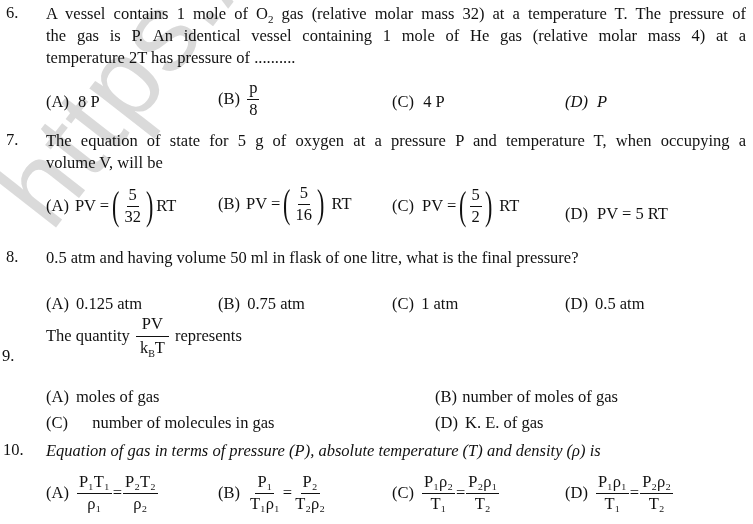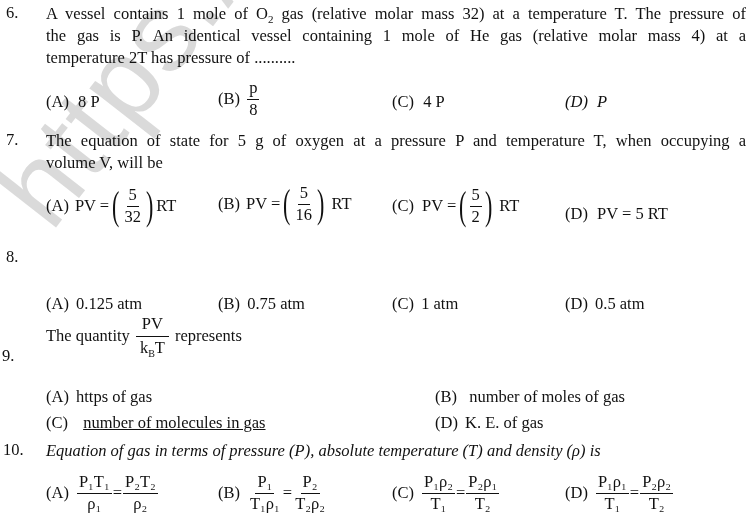--- a/index.html
+++ b/index.html
@@ -135,20 +135,21 @@
     </div>
     <div class="abs" style="left:565px; top:204px;">
       <span>(D)</span>
       <span style="margin-left:5px;">PV = 5 RT</span>
     </div>
   </div>
 
   <div>
     <span class="abs qnum" style="top:247px;">8.</span>
     <div class="qtext" style="top:247px;">
+      <span class="line last">0.5 atm and having volume 50 ml in flask of one litre, what is the final pressure?</span>
     </div>
     <div class="abs" style="left:46px; top:294px;">
       <span>(A)</span>
       <span style="margin-left:3px;">0.125 atm</span>
     </div>
     <div class="abs" style="left:218px; top:294px;">
       <span>(B)</span>
       <span style="margin-left:3px;">0.75 atm</span>
     </div>
     <div class="abs" style="left:392px; top:294px;">
@@ -166,29 +167,29 @@
     <div class="abs eq" style="left:46px; top:316px;">
       <span>The quantity</span>
       <span class="frac" style="margin:0 6px;">
         <span class="num" style="padding:0 6px 3px 6px;">PV</span>
         <span class="den" style="padding:3px 4px 0 4px;"><span>k</span><sub style="font-size:10px;">B</sub><span>T</span></span>
       </span>
       <span>represents</span>
     </div>
     <div class="abs" style="left:46px; top:387px;">
       <span>(A)</span>
-      <span style="margin-left:3px;">https of gas</span>
+      <span style="margin-left:3px;">moles of gas</span>
     </div>
     <div class="abs" style="left:435px; top:387px;">
       <span>(B)</span>
-      <span style="margin-left:8px;">number of moles of gas</span>
+      <span style="margin-left:1px;">number of moles of gas</span>
     </div>
     <div class="abs" style="left:46px; top:413px;">
       <span>(C)</span>
-      <span style="margin-left:11px;text-decoration:underline;">number of molecules in gas</span>
+      <span style="margin-left:20px;">number of molecules in gas</span>
     </div>
     <div class="abs" style="left:435px; top:413px;">
       <span>(D)</span>
       <span style="margin-left:3px;">K. E. of gas</span>
     </div>
   </div>
 
   <div>
     <span class="abs qnum" style="left:3px; top:440px;">10.</span>
     <div class="qtext" style="top:440px;font-style:italic;">

